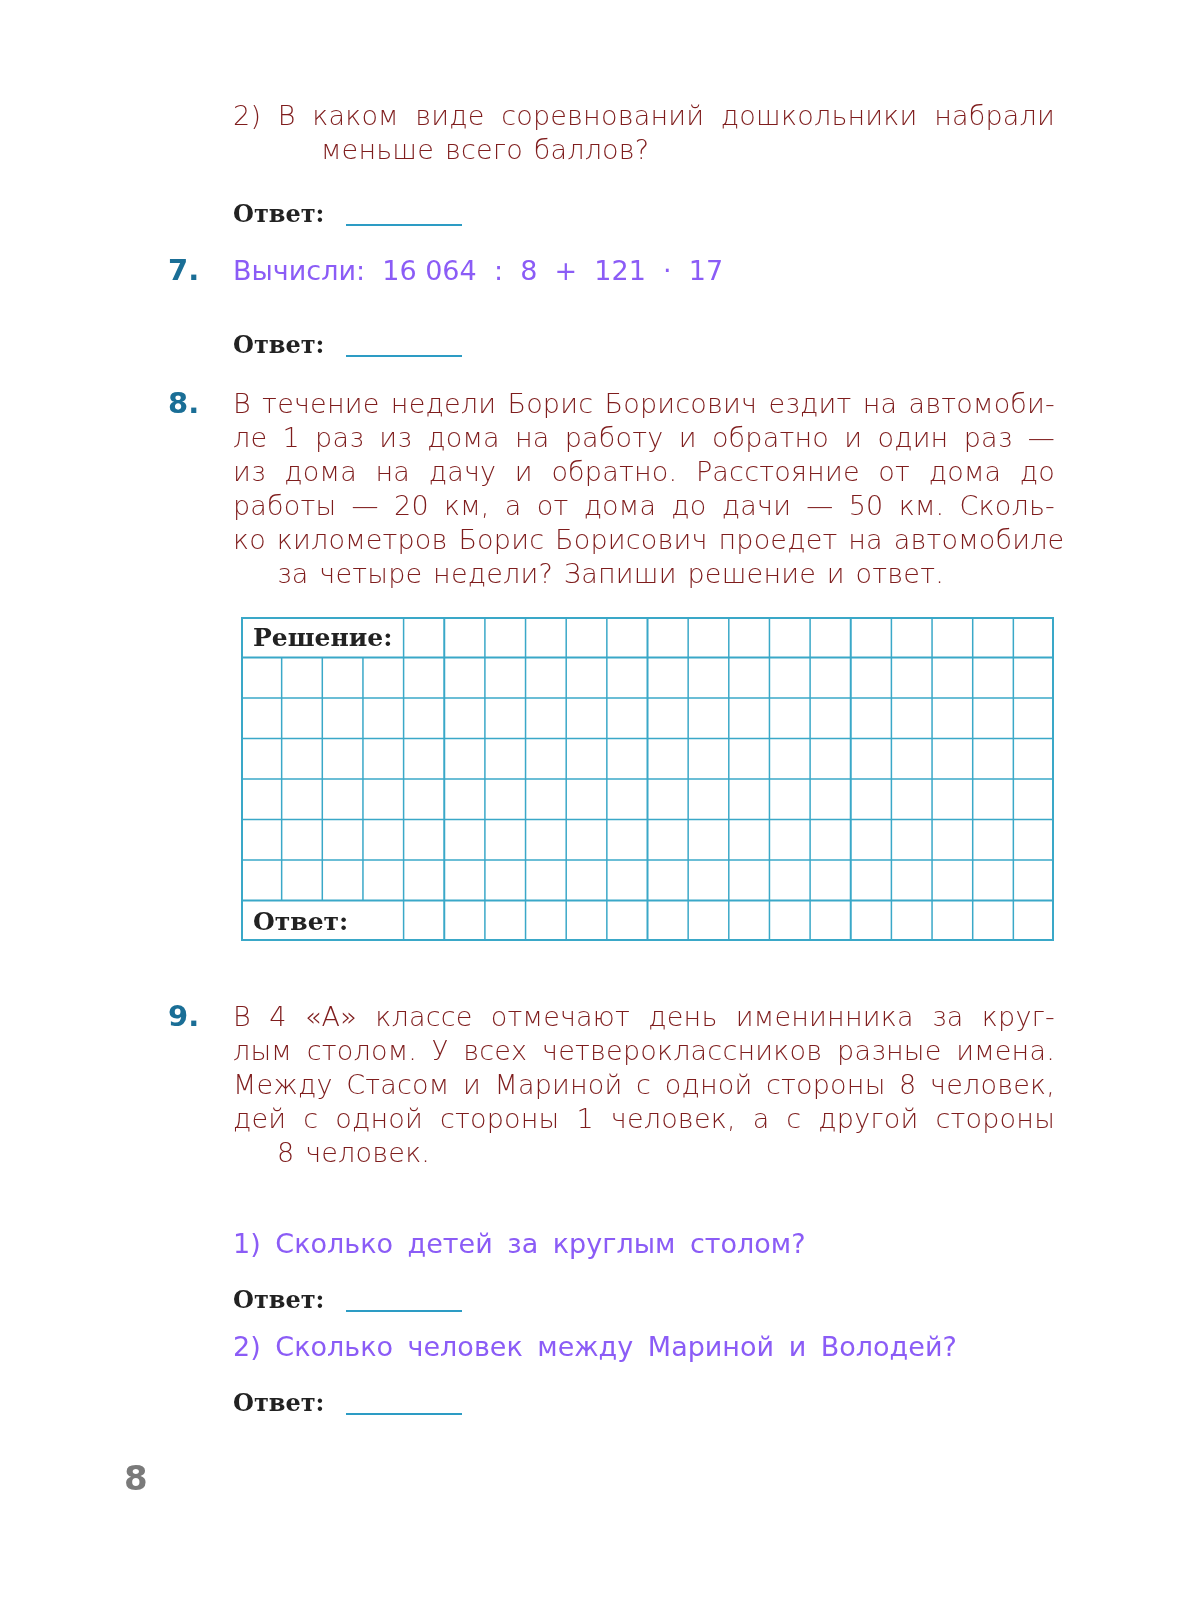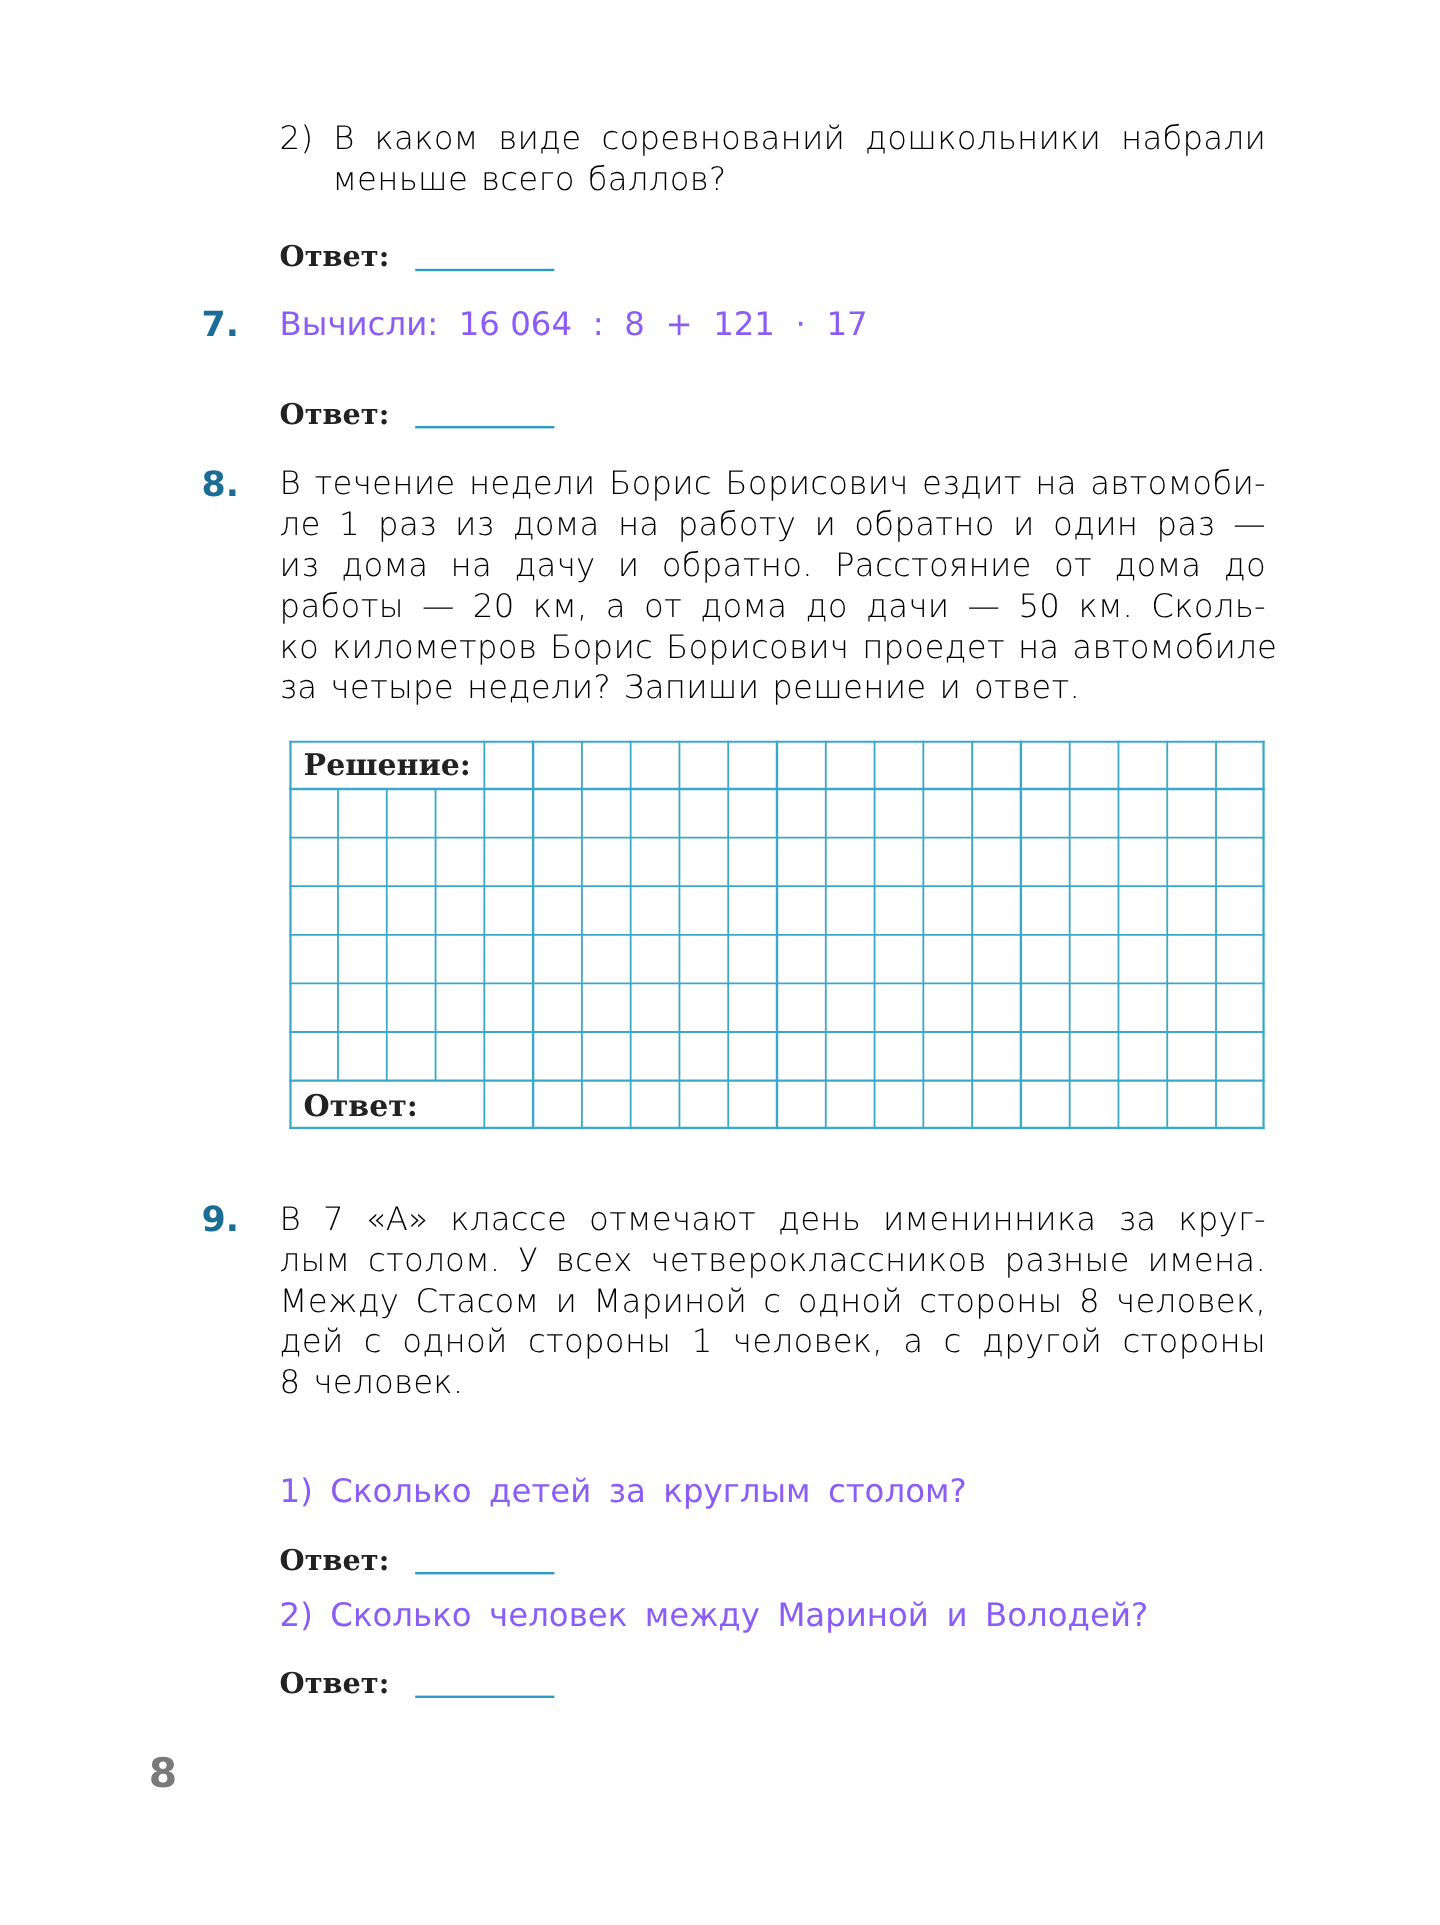--- a/index.html
+++ b/index.html
@@ -6,25 +6,25 @@
     body {
       width: 1200px; height: 1604px; position: relative; overflow: hidden;
       font-family: "Liberation Sans", "DejaVu Sans", sans-serif;
       color: #2a2a2a;
     }
     .para {
       position: absolute; left: 233px; width: 822px;
       font-size: 27px; line-height: 34px; letter-spacing: 0.2px;
       text-align: justify; text-align-last: justify;
       font-family: "DejaVu Sans", "Liberation Sans", sans-serif;
-      font-weight: 300; color: #000000;
+      font-weight: 300; color: #7f1d1d;
       transform-origin: left top;
     }
     .para .line { display: block; white-space: nowrap; text-align: justify; text-align-last: justify; word-spacing: 2px; }
-    .para .line.last { text-align-last: left; }
+    .para .line.last { text-align-last: left; margin-left: 44px; }
     .sub-indent { padding-left: 44px; }
     .task-num {
       position: absolute; left: 168px;
       font-family: "DejaVu Sans", "Liberation Sans", sans-serif;
       font-weight: bold; font-size: 29px; color: #1a6e96;
     }
     .answer {
       position: absolute; left: 233px;
       font-family: "DejaVu Serif", "Liberation Serif", serif;
       font-size: 24px; font-weight: bold; color: #222;
@@ -113,21 +113,21 @@
       <line x1="731.6999999999999" y1="0" x2="731.6999999999999" y2="324" stroke="#3aa8c8" stroke-width="1.5"></line>
       <line x1="772.35" y1="0" x2="772.35" y2="324" stroke="#3aa8c8" stroke-width="1.5"></line>
       <line x1="812" y1="0" x2="812" y2="324" stroke="#3aa8c8" stroke-width="2"></line>
     </svg>
   <div class="grid-label" style="top:6px;">Решение:</div>
   <div class="grid-label" style="top:290px;">Ответ:</div>
 </div>
 
 <div class="task-num" style="top:999px;">9.</div>
 <div class="para" style="top:1000px;">
-  <span class="line">В 7 «А» классе отмечают день именинника за круг-</span>
+  <span class="line">В 4 «А» классе отмечают день именинника за круг-</span>
   <span class="line">лым столом. У всех четвероклассников разные имена.</span>
   <span class="line">Между Стасом и Мариной с одной стороны 8 человек,</span>
   <span class="line">дей с одной стороны 1 человек, а с другой стороны</span>
   <span class="line last">8 человек.</span>
 </div>
 
 <div class="inline-text" style="top:1227px; word-spacing:6px;">1) Сколько детей за круглым столом?</div>
 <div class="answer" style="top:1285px;">
   <span>Ответ:</span>
   <span class="blank"></span>

